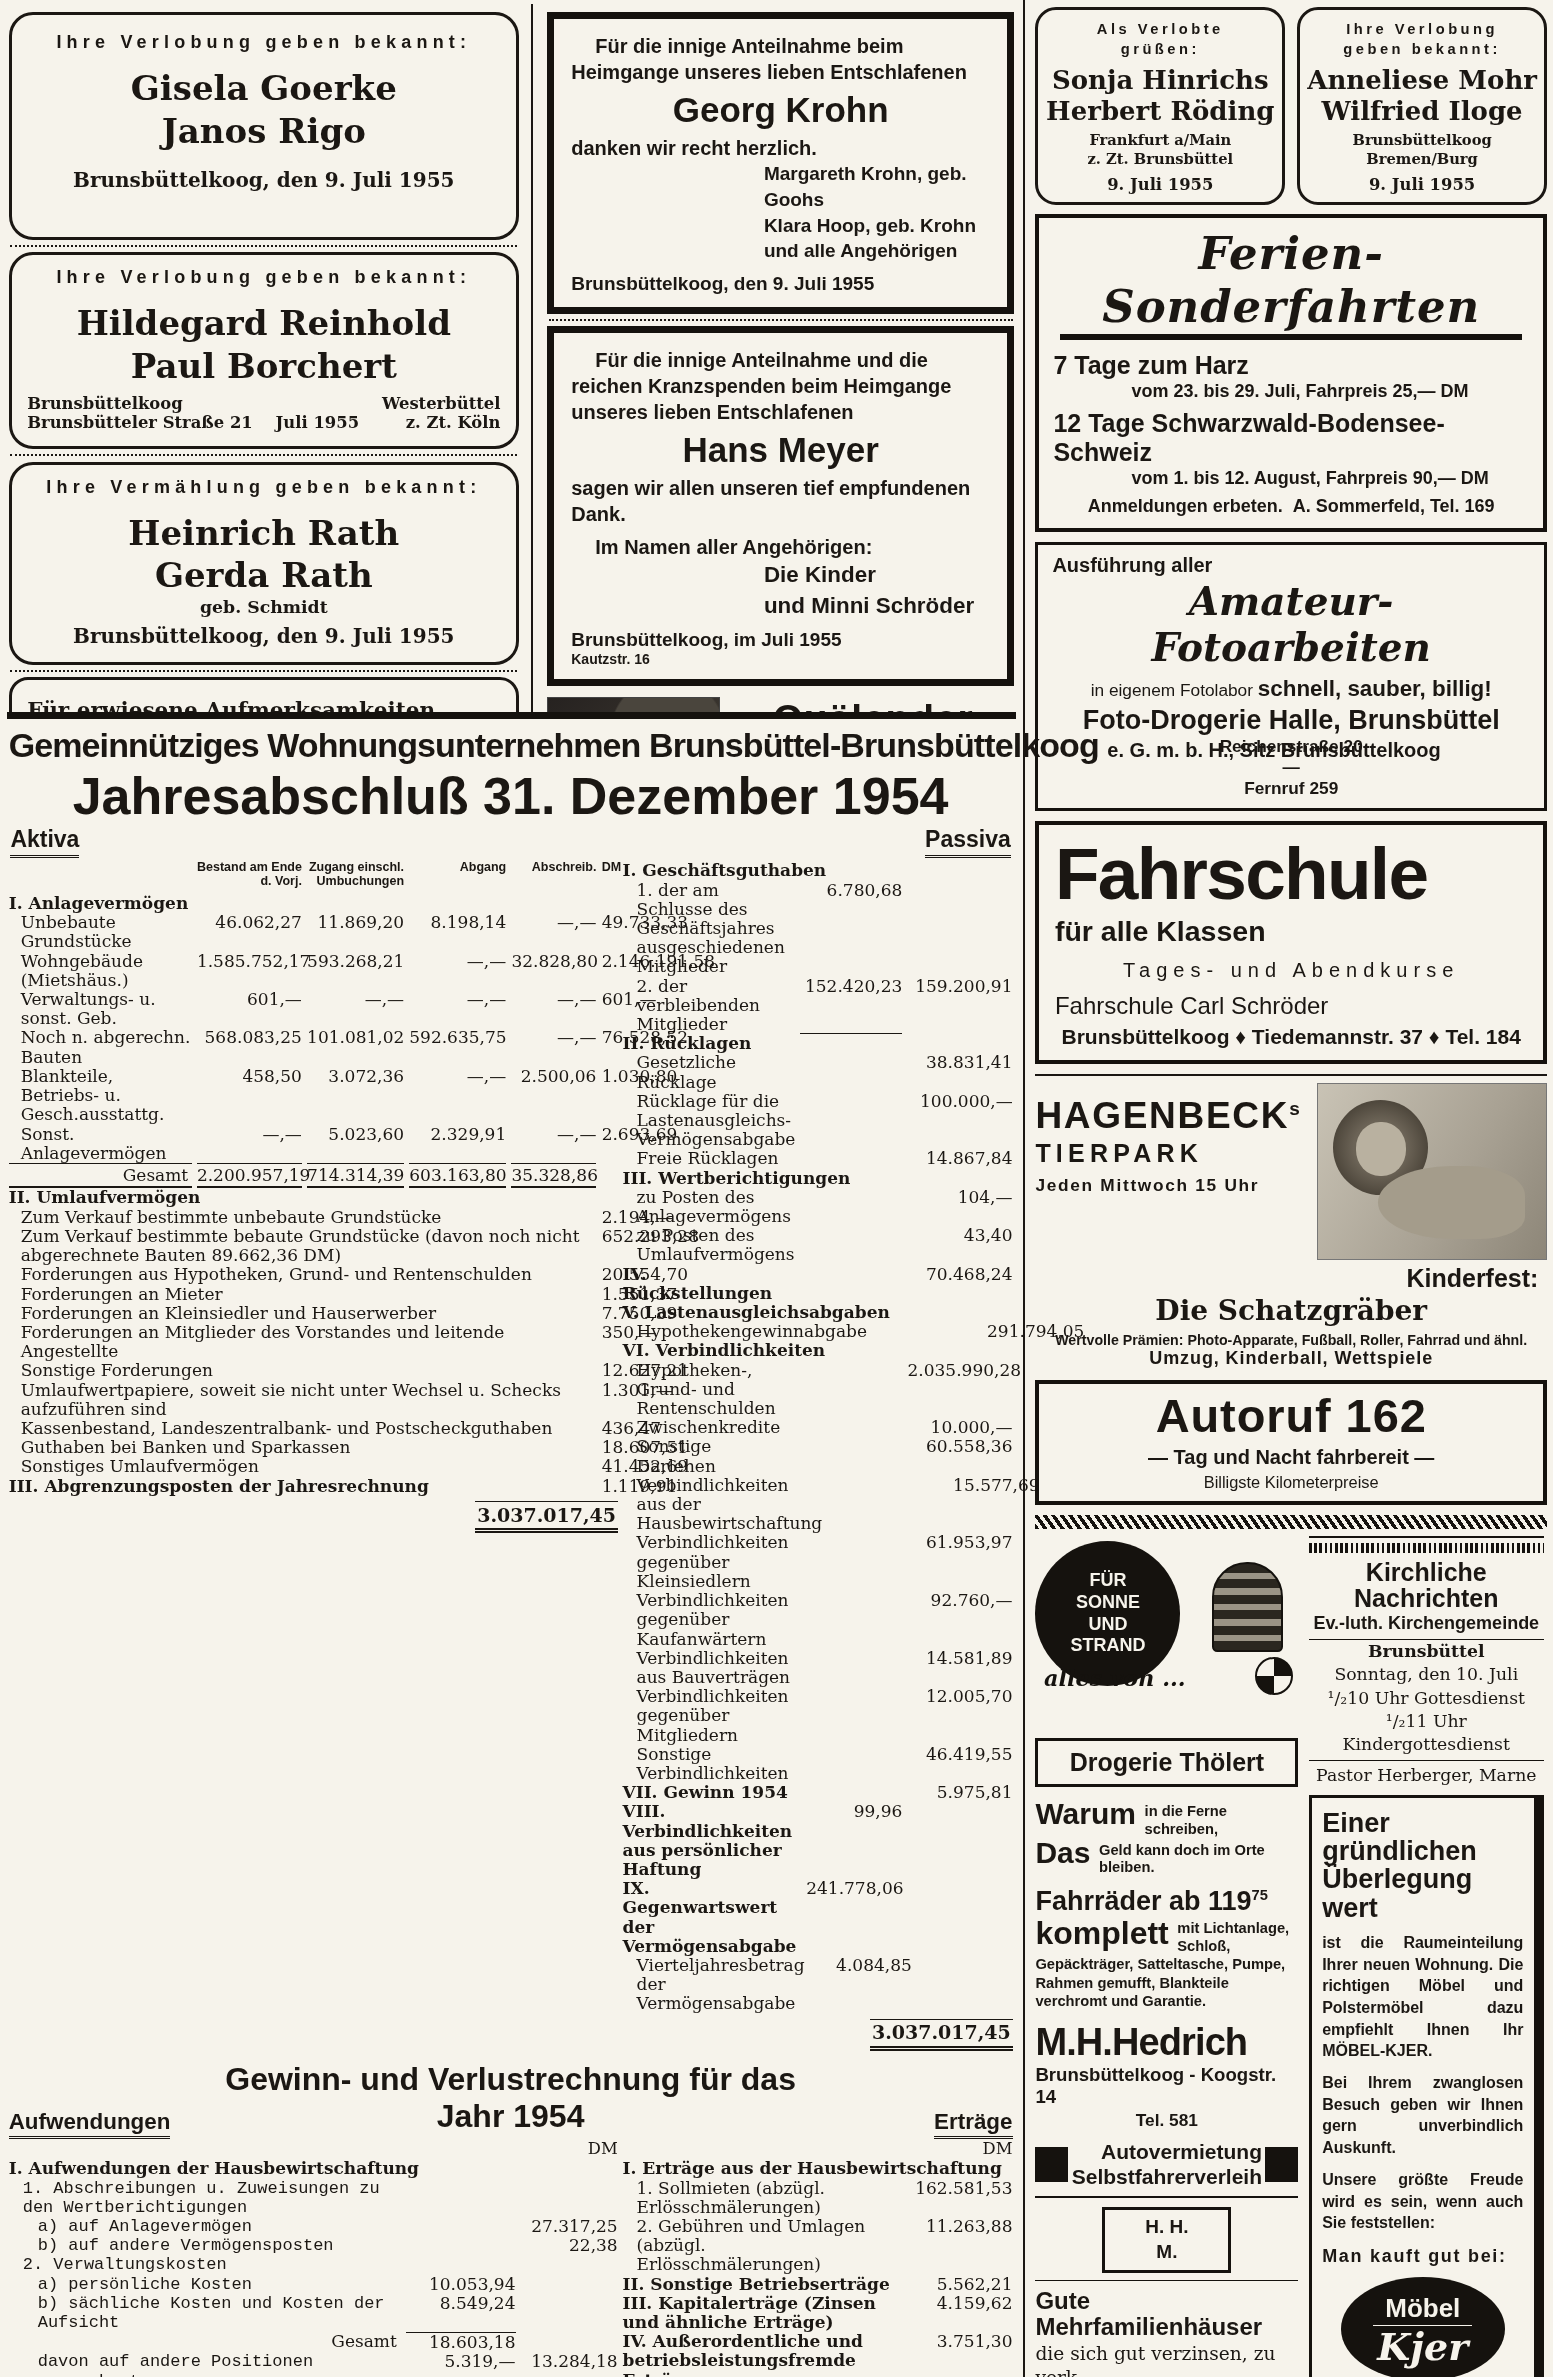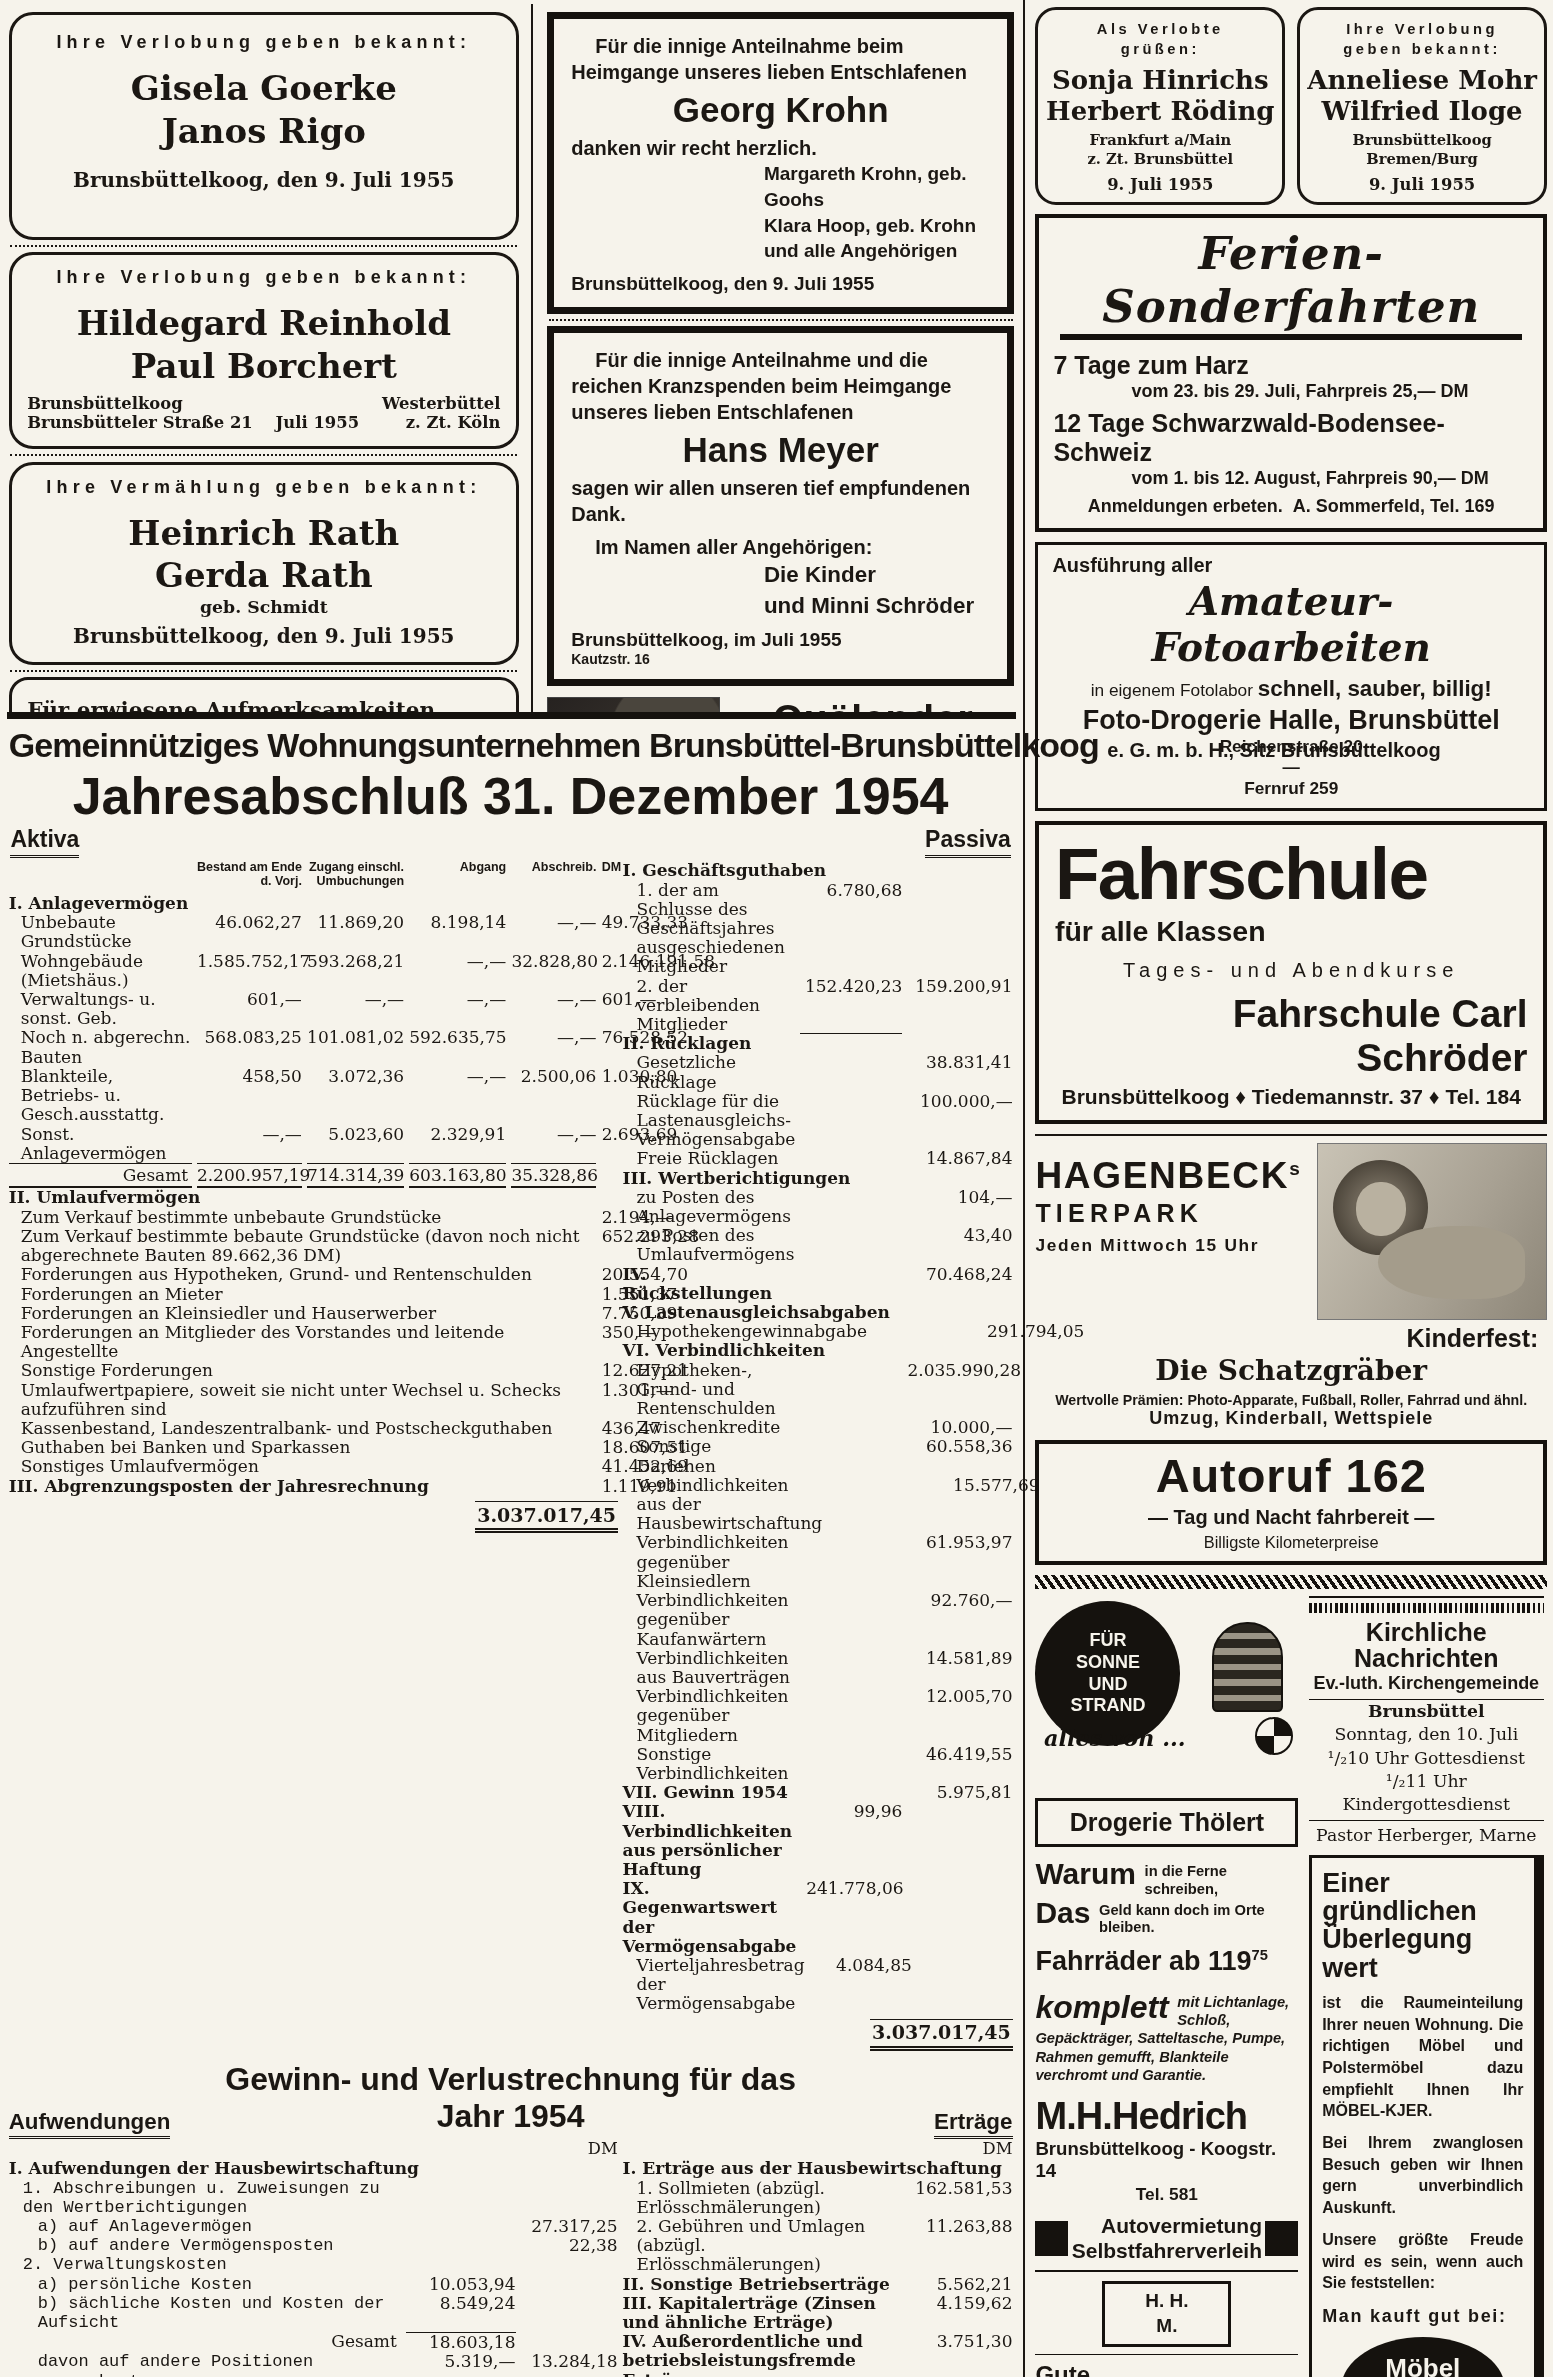--- a/index.html
+++ b/index.html
@@ -114,21 +114,21 @@
   .foto-title { font-size:39px; font-weight:700; font-style:italic; text-align:center; margin:1.7px 0 5.2px; }
   .foto-line { text-align:center; font-size:17.3px; font-family:"Liberation Sans",sans-serif;}
   .foto-line .big { font-weight:700; font-size:22.4px; }
   .foto-store { font-family:"Liberation Sans",sans-serif; font-weight:700; font-size:27px; text-align:center; margin-top:3.5px; }
   .foto-addr { font-family:"Liberation Sans",sans-serif; font-weight:700; font-size:17.3px; text-align:center; display:flex; justify-content:space-around;flex-direction:column; }
 
   .fahr-box { border:4.3px solid #15120e; padding:12px 15.5px 10.4px; margin-top:10.4px; }
   .fahr-title { font-family:"Liberation Sans",sans-serif; font-weight:700; font-size:73px; letter-spacing:-1.7px; line-height:1; }
   .fahr-sub { font-family:"Liberation Sans",sans-serif; font-weight:700; font-size:28.5px; margin-top:5.2px; }
   .fahr-course { font-family:"Liberation Sans",sans-serif; font-size:20px; letter-spacing:6px; text-align:center; margin:10.4px 0; }
-  .fahr-name { font-family:"Liberation Sans",sans-serif; font-weight:700; font-size:39px; text-align:right; }
+  .fahr-name { font-family:"Liberation Sans",sans-serif; font-weight:400; font-size:24px; text-align:left; }
   .fahr-addr { font-family:"Liberation Sans",sans-serif; font-weight:700; font-size:21px; text-align:center; margin-top:5.2px; }
 
   .hag { margin-top:10.4px; border-top:2.6px double #1b1713; padding-top:7px; }
   .hag-top { display:flex; }
   .hag-titles { width:55%; padding-top:12px; }
   .hag-name { font-family:"Liberation Sans",sans-serif; font-weight:700; font-size:37px; letter-spacing:1.7px; }
   .hag-name sup { font-size:19px; }
   .hag-park { font-family:"Liberation Sans",sans-serif; font-weight:700; font-size:25px; letter-spacing:5.2px; margin-top:1.7px; }
   .hag-mitt { font-family:"Liberation Sans",sans-serif; font-weight:700; font-size:17.3px; letter-spacing:1.7px; margin-top:7px; }
   .lion { width:45%; height:177px; background:linear-gradient(120deg,#c9c3b5,#a8a193 60%,#8d8678); position:relative; overflow:hidden; border:0.9px solid #777; }
@@ -156,21 +156,21 @@
   .korb { position:absolute; right:15.5px; top:26px; width:71px; height:90px; border-radius:35px 35px 5.2px 5.2px; background:repeating-linear-gradient(0deg,#2a261f 0 8.6px,#9b9486 8.6px 15.5px); border:2.6px solid #15120e; }
   .ball { position:absolute; right:5.2px; top:121px; width:38px; height:38px; border-radius:50%; background:conic-gradient(#15120e 0 25%, #f6f3eb 25% 50%, #15120e 50% 75%, #f6f3eb 75%); border:2.6px solid #15120e; }
   .thoelert { border:3.5px solid #15120e; text-align:center; font-family:"Liberation Sans",sans-serif; font-weight:700; font-size:25px; padding:7px 3.5px; margin-top:3.5px; }
 
   .warum { margin-top:12px; }
   .w-line { display:flex; align-items:flex-start; gap:8.6px; }
   .w-big { font-family:"Liberation Sans",sans-serif; font-weight:700; font-size:30px; line-height:1; }
   .w-small { font-family:"Liberation Sans",sans-serif; font-weight:700; font-size:14.7px; line-height:1.2; padding-top:3.5px; }
   .fahrrad-line { font-family:"Liberation Sans",sans-serif; font-weight:700; font-size:27px; margin-top:8.6px; }
   .fahrrad-line sup { font-size:14.7px; }
-  .komplett-blk { margin-top:16px; font-family:"Liberation Sans",sans-serif; font-weight:700; font-size:14.7px; line-height:1.25;font-style:italic; }
+  .komplett-blk { margin-top:2px; font-family:"Liberation Sans",sans-serif; font-weight:700; font-size:14.7px; line-height:1.25; }
   .komplett-blk .kw { float:left; font-size:32px; line-height:.9; margin-right:8.6px; }
   .hedrich-name { font-family:"Liberation Sans",sans-serif; font-weight:700; font-size:38px; letter-spacing:-0.9px; margin-top:10.4px; }
   .hedrich-addr { font-family:"Liberation Sans",sans-serif; font-weight:700; font-size:18.6px; }
   .hedrich-tel { font-family:"Liberation Sans",sans-serif; font-weight:700; font-size:17.3px; text-align:center; margin-top:1.7px; }
   .averm { display:flex; align-items:center; justify-content:space-between; margin-top:8.6px; border-bottom:2.6px solid #15120e; padding-bottom:7px; }
   .sq { width:33px; height:35px; background:#15120e; }
   .averm-txt { font-family:"Liberation Sans",sans-serif; font-weight:700; font-size:21px; text-align:right; line-height:1.2; }
   .hhm { width:129px; margin:8.6px auto 7px; border:3.5px solid #15120e; text-align:center; font-family:"Liberation Sans",sans-serif; font-weight:700; font-size:19px; padding:5.2px 0; line-height:1.3; }
   .kl-rule { border-top:1.7px solid #15120e; margin:7px 0; }
   .kl-h { font-family:"Liberation Sans",sans-serif; font-weight:700; font-size:24px; line-height:1.1; }

